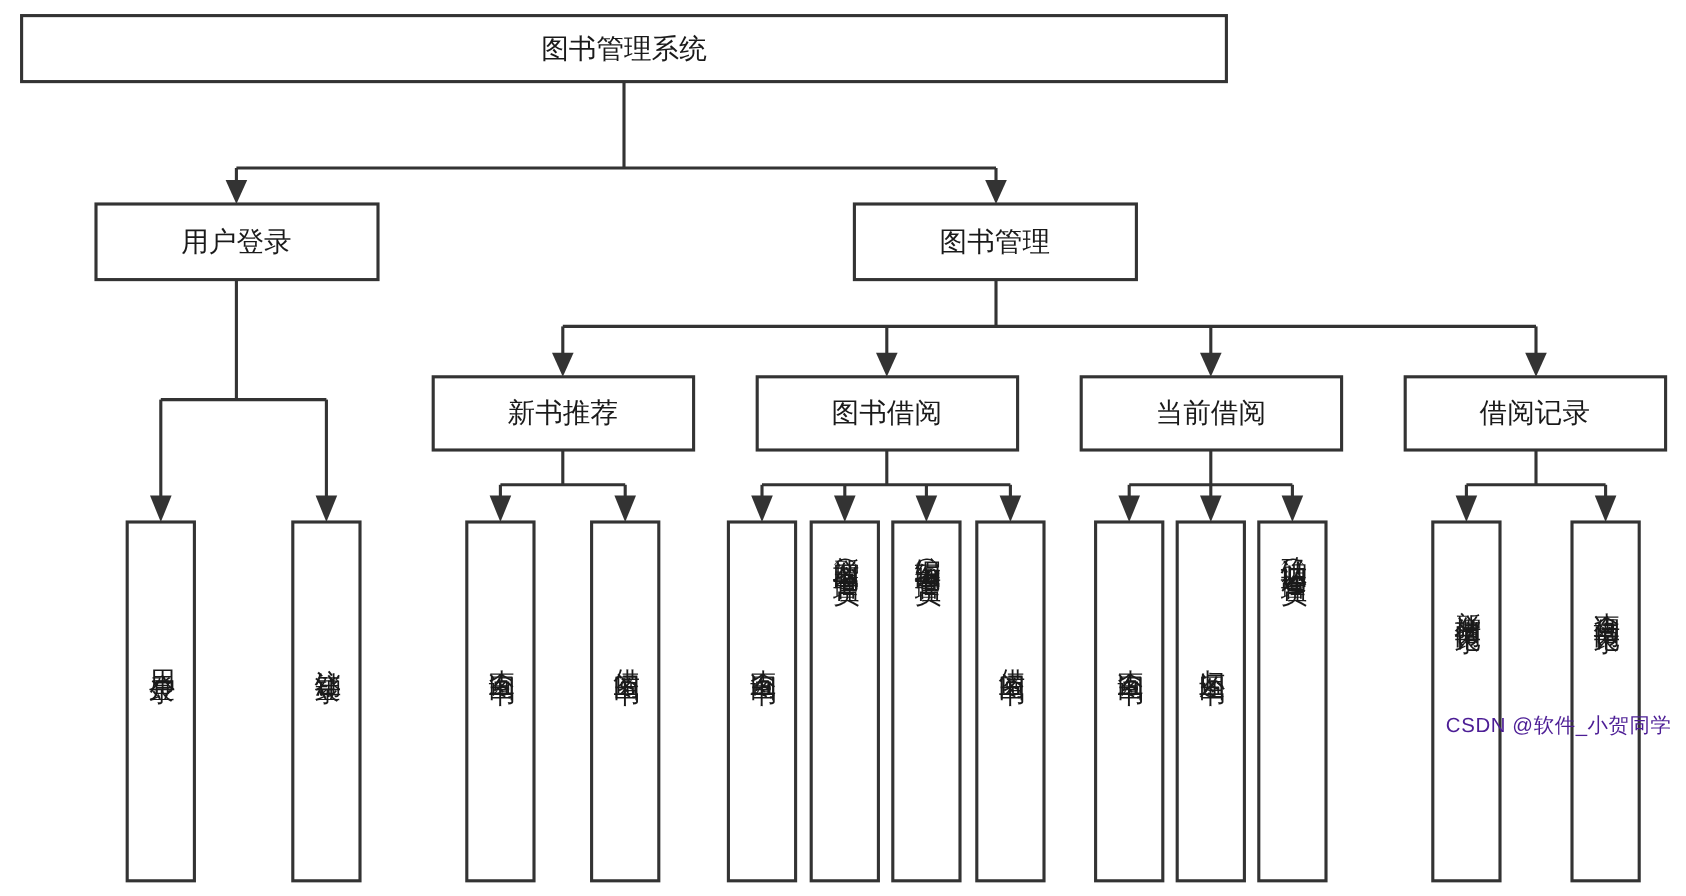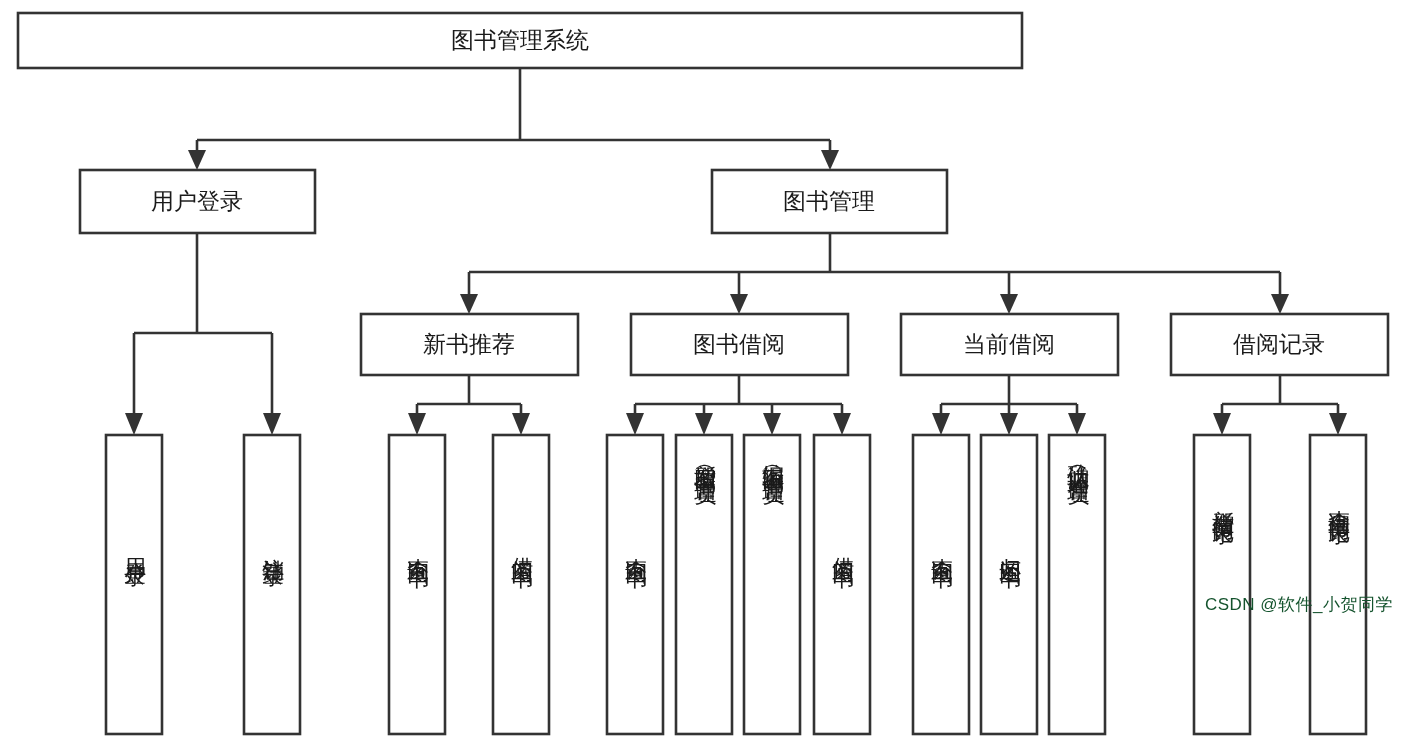--- a/index.html
+++ b/index.html
@@ -56,21 +56,21 @@
   .arrow-head {
     fill: #333333;
     stroke: none;
   }
   .watermark {
     position: absolute;
     right: 12px;
     bottom: 6px;
     font-family: "Liberation Sans", "DejaVu Sans", sans-serif;
     font-size: 17px;
-    color: #14532d;
+    color: #4c1d95;
     white-space: nowrap;
     letter-spacing: 0.5px;
     pointer-events: none;
   }
 </style>
 </head>
 <body>
 
 <div id="diagram-root">
 

